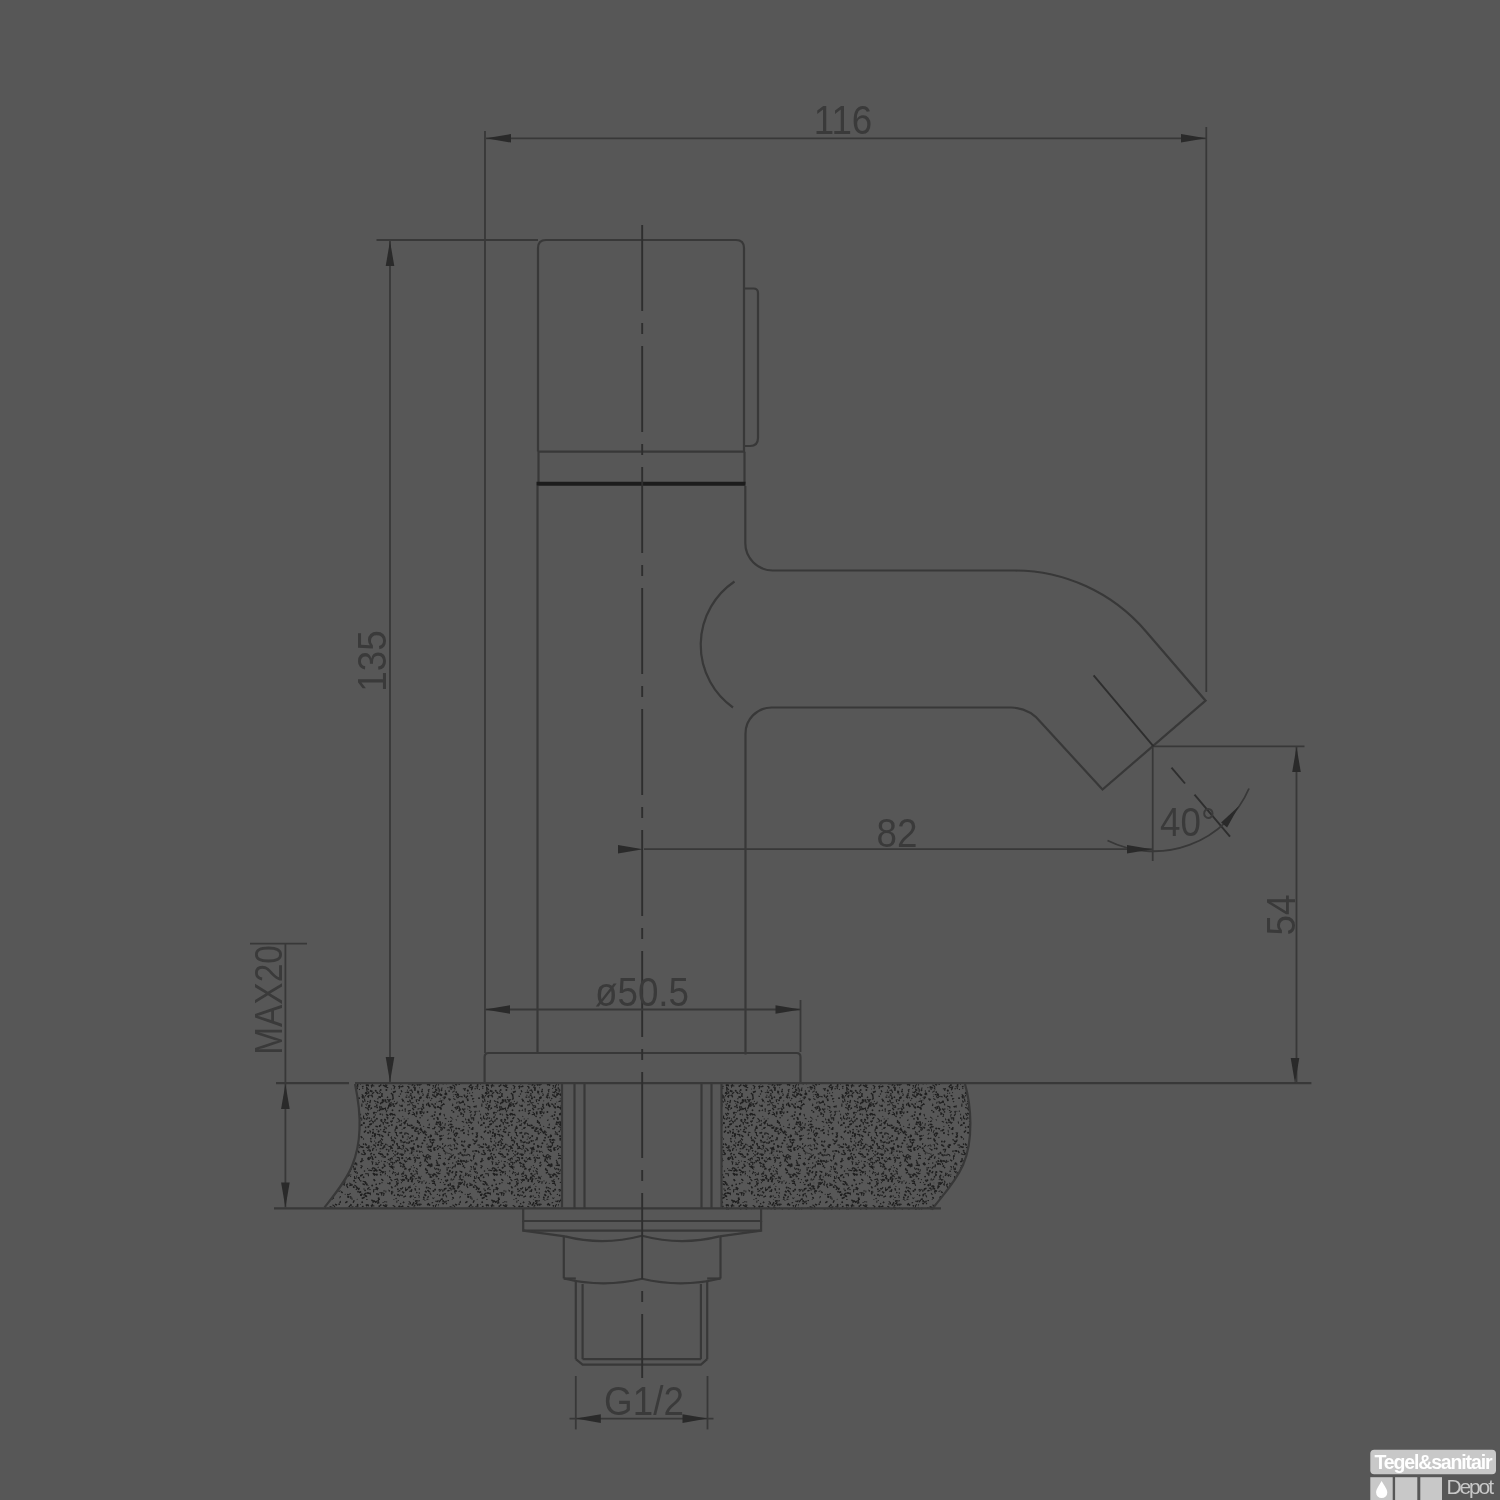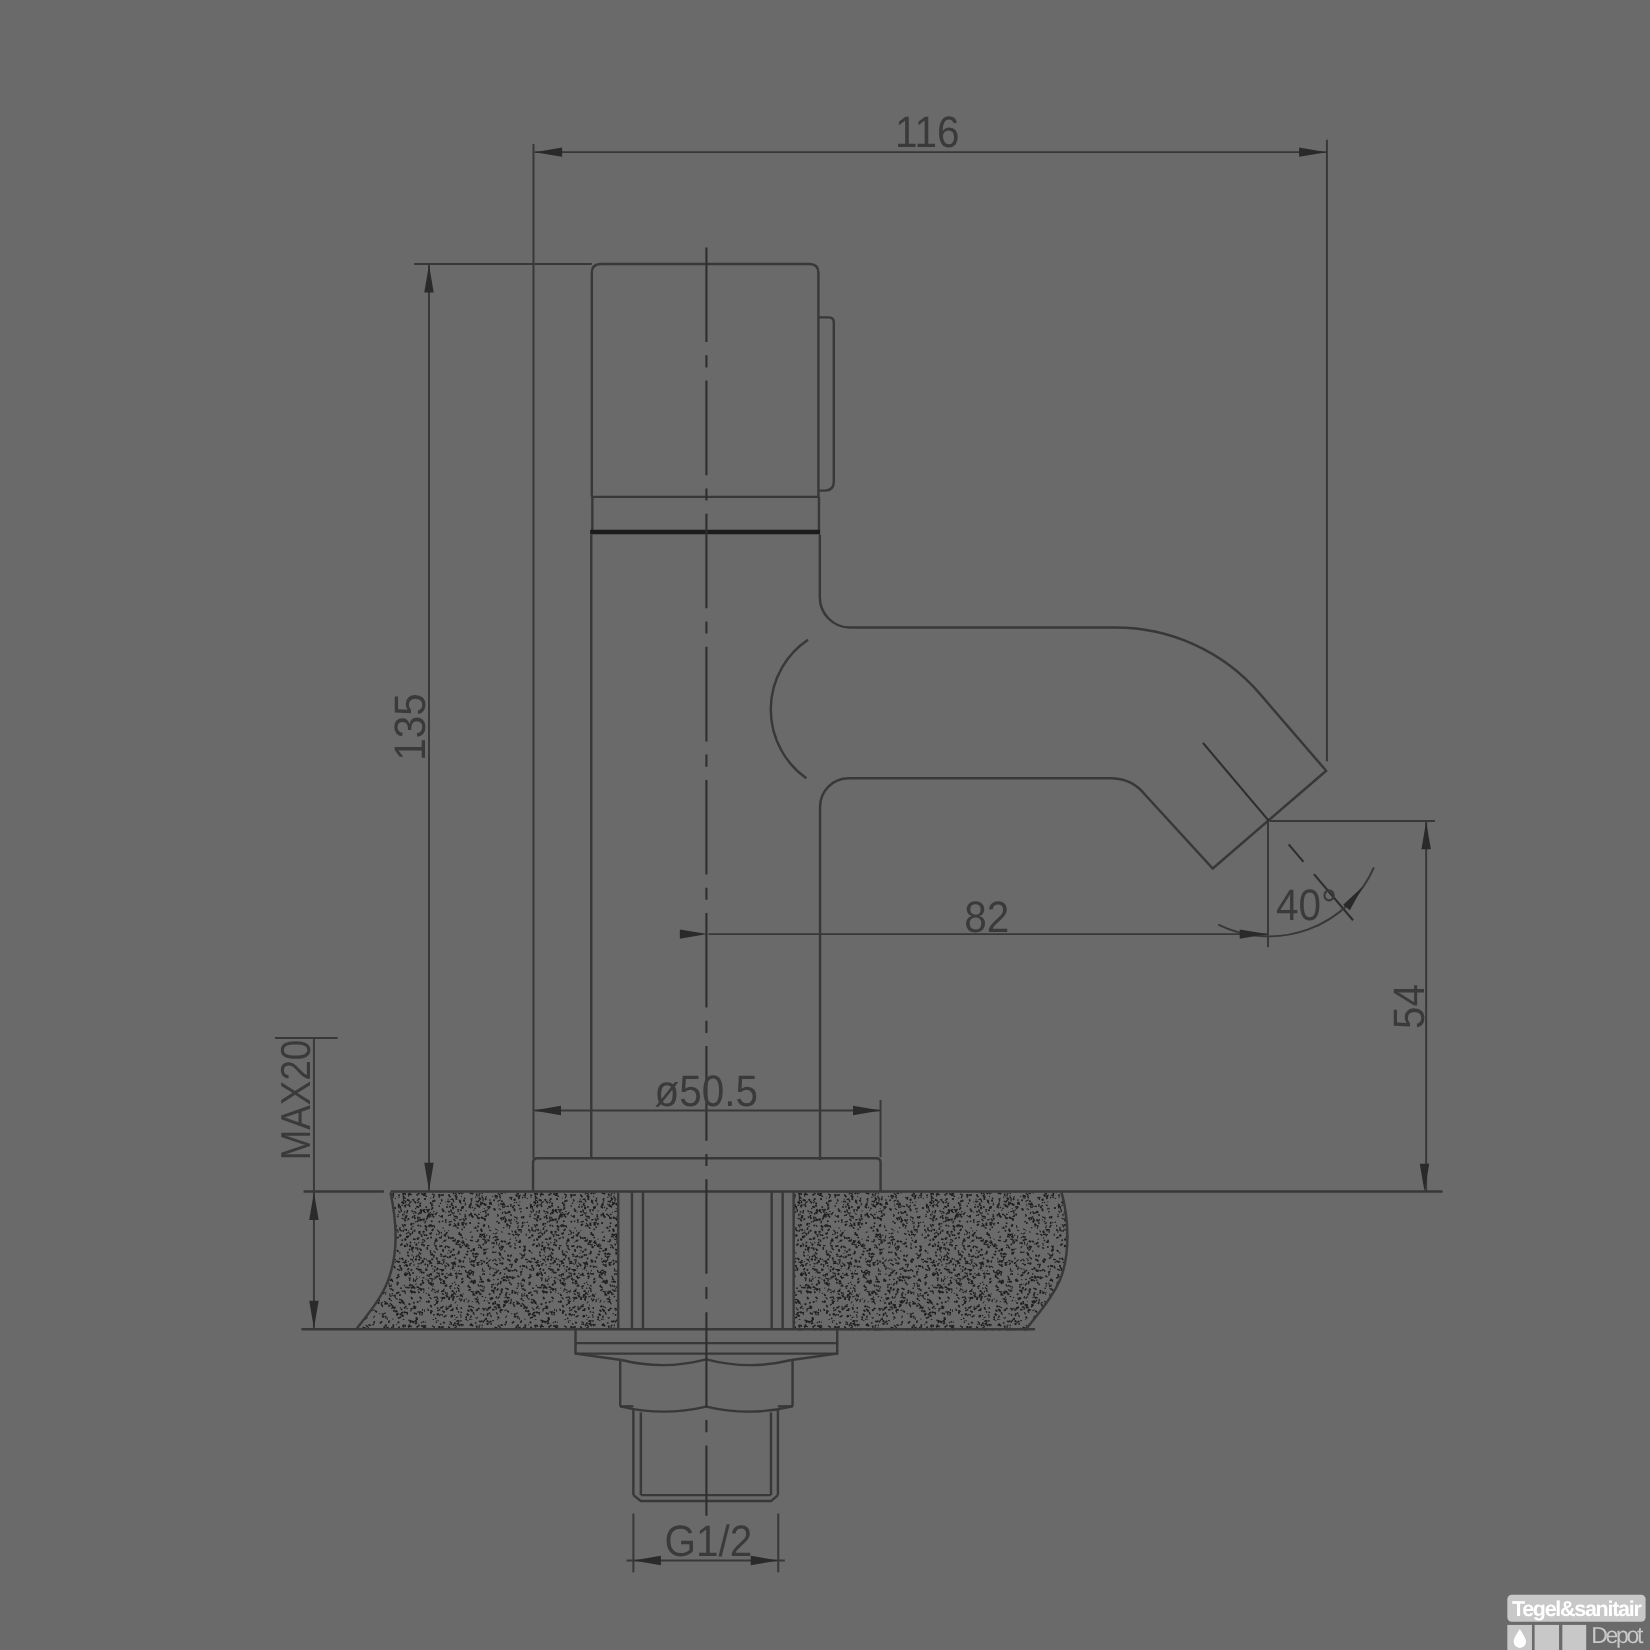--- a/index.html
+++ b/index.html
@@ -1,15 +1,15 @@
 <!DOCTYPE html>
 <html><head><meta charset="utf-8">
 <style>
 html,body{margin:0;padding:0;background:#ffffff;}
-#page{width:1500px;height:1500px;position:relative;background:#4d7c0f;font-family:"Liberation Sans",sans-serif;filter:grayscale(1);}
+#page{width:1500px;height:1500px;position:relative;background:#0369a1;font-family:"Liberation Sans",sans-serif;filter:grayscale(1);}
 svg{position:absolute;top:0;left:0;}
 </style></head>
 <body>
 <div id="page">
 <svg width="1500" height="1500" viewBox="0 0 1500 1500">
 <defs>
 <pattern id="spk" x="0" y="0" width="120" height="120" patternUnits="userSpaceOnUse">
 <g fill="#1e1e1e">
 <rect x="54.3" y="67.2" width="3.3" height="1.3" transform="rotate(130 54.3 67.2)"></rect>
 <rect x="102.6" y="22.8" width="3.0" height="1.3" transform="rotate(157 102.6 22.8)"></rect>

